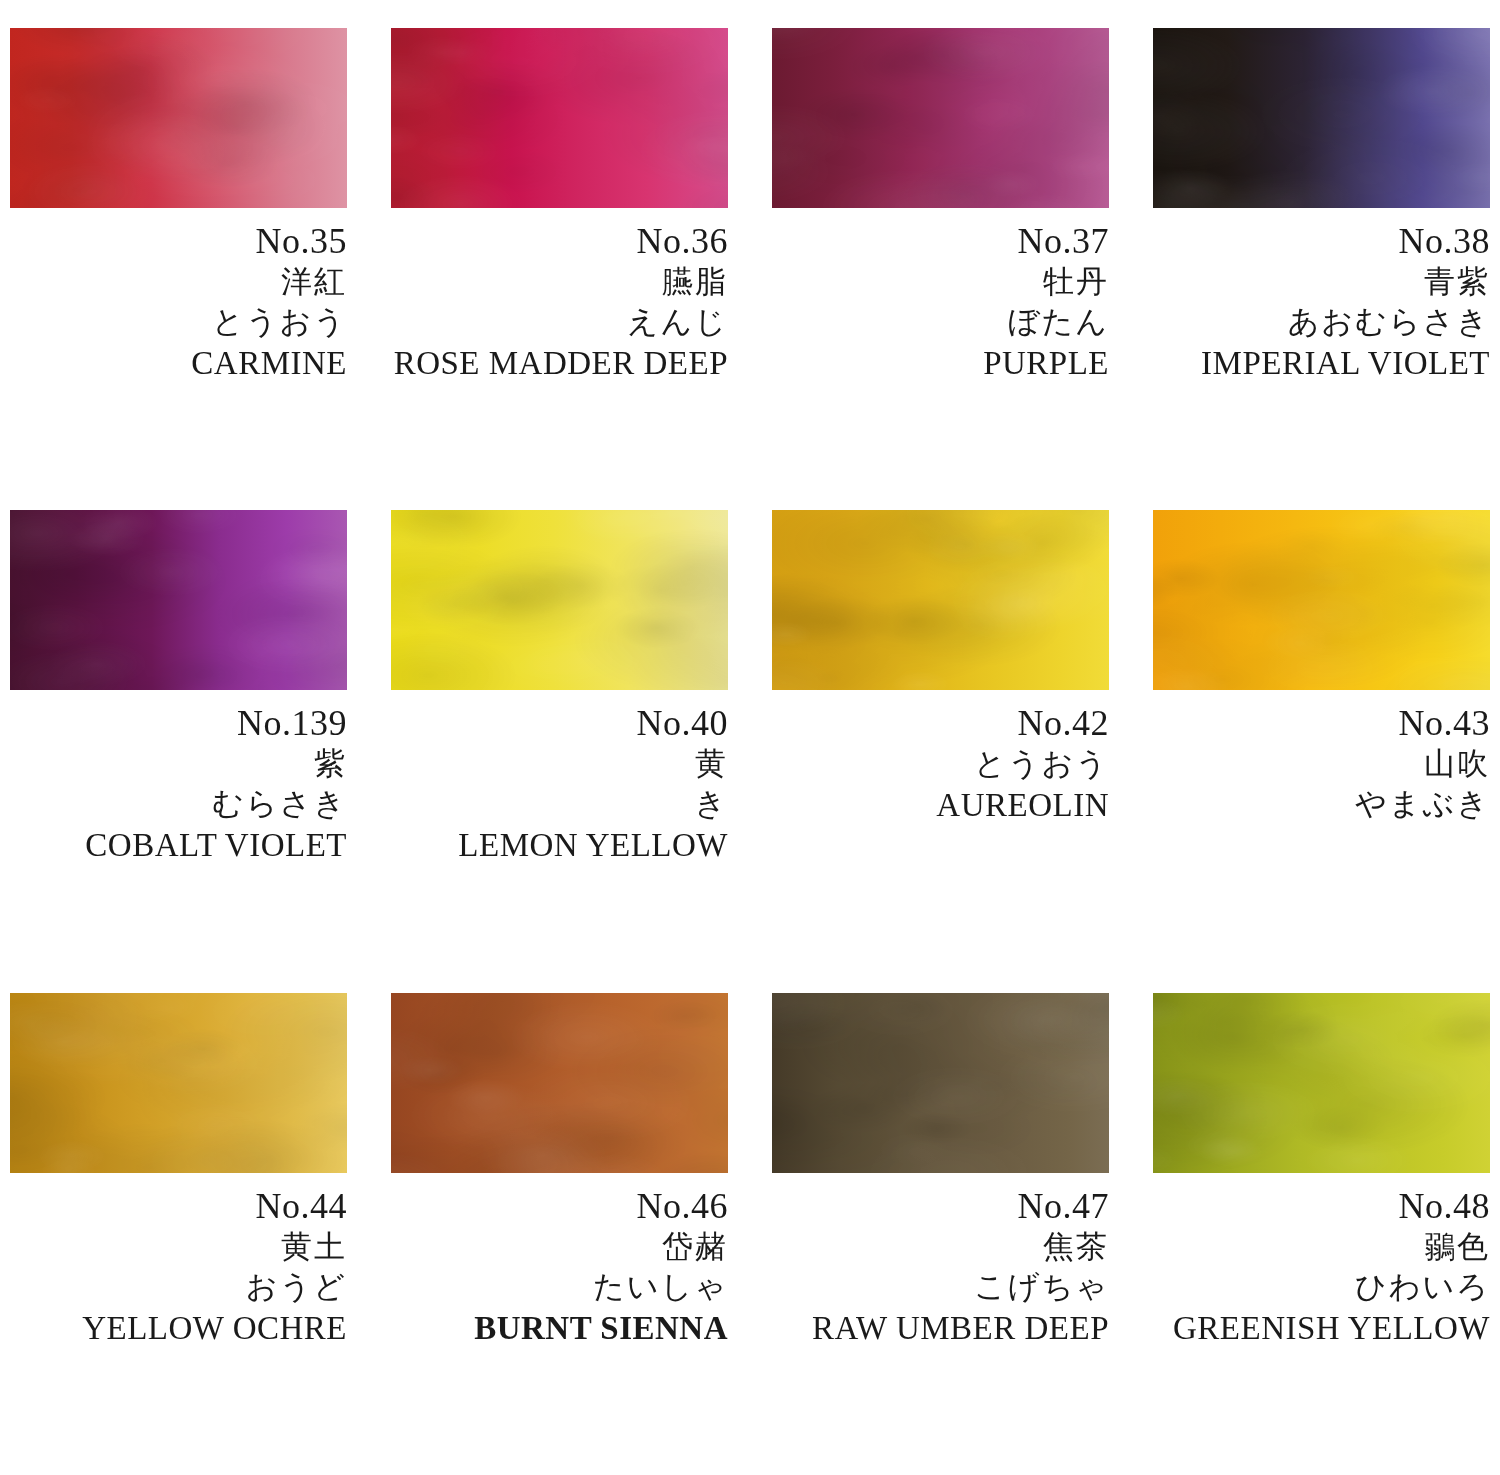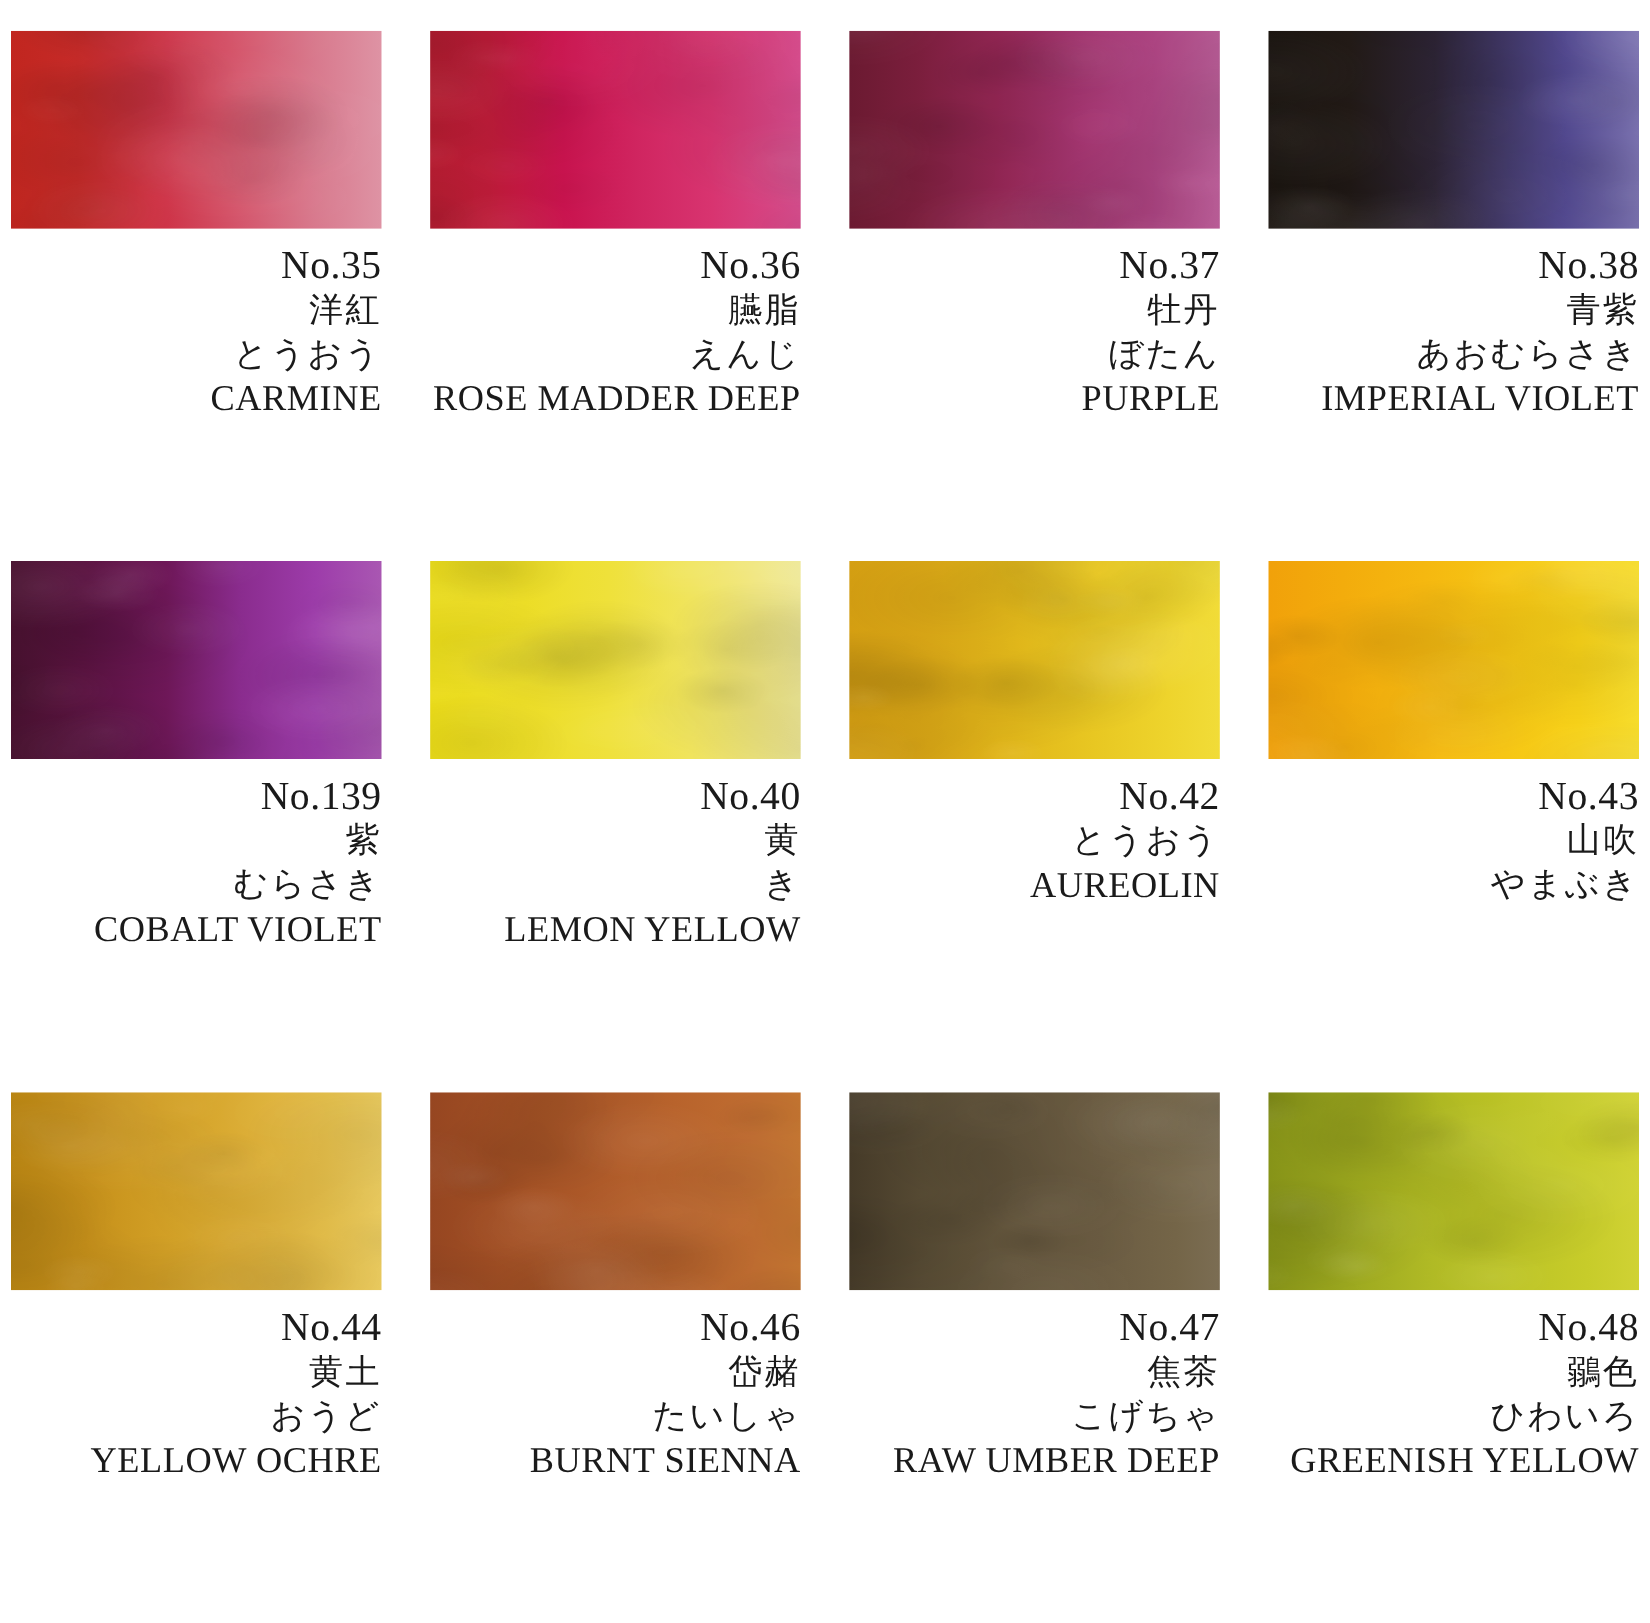--- a/index.html
+++ b/index.html
@@ -226,21 +226,21 @@
     <div class="cell">
       <div class="swatch">
         <div class="base" style="background: linear-gradient(90deg, rgb(150, 70, 33) 0%, rgb(163, 80, 36) 22%, rgb(174, 90, 41) 46%, rgb(184, 99, 44) 66%, rgb(191, 108, 48) 86%, rgb(195, 116, 48) 100%);"></div>
         <div class="grain" style="background-image: radial-gradient(33.9% 30.5% at 28.5% 16.7%, rgba(0, 0, 0, 0.165) 0%, rgba(0, 0, 0, 0) 70%), radial-gradient(28.1% 25.3% at 31.2% 33.2%, rgba(0, 0, 0, 0.173) 0%, rgba(0, 0, 0, 0) 70%), radial-gradient(39.9% 35.9% at 81.2% 43.4%, rgba(0, 0, 0, 0.15) 0%, rgba(0, 0, 0, 0) 70%), radial-gradient(14.2% 12.8% at 86.9% 13%, rgba(0, 0, 0, 0.09) 0%, rgba(0, 0, 0, 0) 70%), radial-gradient(31% 27.9% at 17.8% 31.3%, rgba(0, 0, 0, 0.14) 0%, rgba(0, 0, 0, 0) 70%), radial-gradient(44.7% 40.2% at 76.5% 100.2%, rgba(0, 0, 0, 0.06) 0%, rgba(0, 0, 0, 0) 70%), radial-gradient(19.6% 17.6% at 91.5% 11.3%, rgba(0, 0, 0, 0.075) 0%, rgba(0, 0, 0, 0) 70%), radial-gradient(18.4% 16.6% at 14.8% 45.6%, rgba(0, 0, 0, 0.165) 0%, rgba(0, 0, 0, 0) 70%), radial-gradient(30.2% 27.2% at 104.2% 70.6%, rgba(0, 0, 0, 0.137) 0%, rgba(0, 0, 0, 0) 70%), radial-gradient(43% 38.7% at 25.7% 102.2%, rgba(0, 0, 0, 0.192) 0%, rgba(0, 0, 0, 0) 70%), radial-gradient(27.8% 25% at -1.2% 90.3%, rgba(0, 0, 0, 0.094) 0%, rgba(0, 0, 0, 0) 70%), radial-gradient(26.8% 24.1% at 96.8% 104.2%, rgba(0, 0, 0, 0.17) 0%, rgba(0, 0, 0, 0) 70%), radial-gradient(40.7% 36.6% at 35.2% -0.5%, rgba(0, 0, 0, 0.09) 0%, rgba(0, 0, 0, 0) 70%), radial-gradient(33.6% 30.2% at 65.5% 80.3%, rgba(0, 0, 0, 0.204) 0%, rgba(0, 0, 0, 0) 70%), radial-gradient(27.3% 24.6% at 32.6% 2.8%, rgba(0, 0, 0, 0.082) 0%, rgba(0, 0, 0, 0) 70%), radial-gradient(43.9% 39.5% at 49.6% 89.2%, rgba(0, 0, 0, 0.192) 0%, rgba(0, 0, 0, 0) 70%);"></div>
         <div class="grain2" style="background-image: radial-gradient(22.4% 19% at -0.2% 103.2%, rgba(255, 255, 255, 0.11) 0%, rgba(255, 255, 255, 0) 72%), radial-gradient(34.2% 29.1% at 91.7% 34.1%, rgba(255, 255, 255, 0.05) 0%, rgba(255, 255, 255, 0) 72%), radial-gradient(31.2% 26.5% at 58% 24.5%, rgba(255, 255, 255, 0.184) 0%, rgba(255, 255, 255, 0) 72%), radial-gradient(29.4% 25% at -4.2% 36.9%, rgba(255, 255, 255, 0.137) 0%, rgba(255, 255, 255, 0) 72%), radial-gradient(21.6% 18.4% at 65.5% 102.8%, rgba(255, 255, 255, 0.15) 0%, rgba(255, 255, 255, 0) 72%), radial-gradient(30.5% 25.9% at 27.9% 67.8%, rgba(255, 255, 255, 0.14) 0%, rgba(255, 255, 255, 0) 72%), radial-gradient(16.2% 13.8% at 27.9% 57.8%, rgba(255, 255, 255, 0.196) 0%, rgba(255, 255, 255, 0) 72%), radial-gradient(34.6% 29.4% at 64.1% 61.1%, rgba(255, 255, 255, 0.125) 0%, rgba(255, 255, 255, 0) 72%), radial-gradient(34.8% 29.6% at 37.5% 73.4%, rgba(255, 255, 255, 0.067) 0%, rgba(255, 255, 255, 0) 72%), radial-gradient(26.3% 22.4% at 44.9% 90%, rgba(255, 255, 255, 0.196) 0%, rgba(255, 255, 255, 0) 72%), radial-gradient(25.6% 21.8% at 46.5% 99%, rgba(255, 255, 255, 0.184) 0%, rgba(255, 255, 255, 0) 72%), radial-gradient(13.2% 11.2% at 11.6% 42.8%, rgba(255, 255, 255, 0.173) 0%, rgba(255, 255, 255, 0) 72%);"></div>
       </div>
       <div class="labels">
         <div class="l-no">No.46</div>
         <div class="l-kanji">岱赭</div>
         <div class="l-kana">たいしゃ</div>
-        <div class="l-en" style="font-size: 33px;">BURNT SIENNA</div>
+        <div class="l-en" style="font-size: 33px; font-weight: bold;">BURNT SIENNA</div>
       </div>
     </div>
 
     <div class="cell">
       <div class="swatch">
         <div class="base" style="background: linear-gradient(90deg, rgb(69, 58, 40) 0%, rgb(86, 74, 51) 20%, rgb(99, 85, 60) 45%, rgb(107, 92, 66) 68%, rgb(116, 101, 72) 88%, rgb(123, 109, 83) 100%);"></div>
         <div class="grain" style="background-image: radial-gradient(26.8% 24.1% at 60.6% 75%, rgba(0, 0, 0, 0.075) 0%, rgba(0, 0, 0, 0) 70%), radial-gradient(30.7% 27.6% at 65.1% 51.8%, rgba(0, 0, 0, 0.118) 0%, rgba(0, 0, 0, 0) 70%), radial-gradient(45.3% 40.8% at 37.5% 29.6%, rgba(0, 0, 0, 0.204) 0%, rgba(0, 0, 0, 0) 70%), radial-gradient(40.2% 36.2% at 18.2% 81.2%, rgba(0, 0, 0, 0.07) 0%, rgba(0, 0, 0, 0) 70%), radial-gradient(14.8% 13.3% at 48.8% 75.3%, rgba(0, 0, 0, 0.208) 0%, rgba(0, 0, 0, 0) 70%), radial-gradient(19.9% 17.9% at 84.6% 50.3%, rgba(0, 0, 0, 0.07) 0%, rgba(0, 0, 0, 0) 70%), radial-gradient(43.7% 39.3% at -3.5% 75%, rgba(0, 0, 0, 0.157) 0%, rgba(0, 0, 0, 0) 70%), radial-gradient(25.2% 22.7% at -4.6% 69.9%, rgba(0, 0, 0, 0.184) 0%, rgba(0, 0, 0, 0) 70%), radial-gradient(21.8% 19.6% at 100.2% 6.2%, rgba(0, 0, 0, 0.145) 0%, rgba(0, 0, 0, 0) 70%), radial-gradient(20.5% 18.4% at 9.3% 17.4%, rgba(0, 0, 0, 0.184) 0%, rgba(0, 0, 0, 0) 70%), radial-gradient(18.1% 16.3% at 40.2% 56.6%, rgba(0, 0, 0, 0.17) 0%, rgba(0, 0, 0, 0) 70%), radial-gradient(29.4% 26.5% at 41.6% 45.4%, rgba(0, 0, 0, 0.133) 0%, rgba(0, 0, 0, 0) 70%), radial-gradient(32.2% 29% at 46.2% 4.3%, rgba(0, 0, 0, 0.07) 0%, rgba(0, 0, 0, 0) 70%), radial-gradient(37.5% 33.8% at 92.7% 17.5%, rgba(0, 0, 0, 0.165) 0%, rgba(0, 0, 0, 0) 70%), radial-gradient(14.1% 12.7% at 42.7% 8%, rgba(0, 0, 0, 0.153) 0%, rgba(0, 0, 0, 0) 70%), radial-gradient(22.1% 19.9% at 27.2% 63.7%, rgba(0, 0, 0, 0.208) 0%, rgba(0, 0, 0, 0) 70%);"></div>
         <div class="grain2" style="background-image: radial-gradient(26.2% 22.3% at 54.5% 57.3%, rgba(255, 255, 255, 0.106) 0%, rgba(255, 255, 255, 0) 72%), radial-gradient(29.1% 24.7% at 101.8% 26.6%, rgba(255, 255, 255, 0.08) 0%, rgba(255, 255, 255, 0) 72%), radial-gradient(32.9% 28% at 52.4% 100.1%, rgba(255, 255, 255, 0.1) 0%, rgba(255, 255, 255, 0) 72%), radial-gradient(35.3% 30% at 82.8% 14.9%, rgba(255, 255, 255, 0.176) 0%, rgba(255, 255, 255, 0) 72%), radial-gradient(29.5% 25.1% at 6.2% 13.7%, rgba(255, 255, 255, 0.067) 0%, rgba(255, 255, 255, 0) 72%), radial-gradient(21.9% 18.6% at 97.5% -4.4%, rgba(255, 255, 255, 0.16) 0%, rgba(255, 255, 255, 0) 72%), radial-gradient(14.2% 12.1% at 42.2% 86.8%, rgba(255, 255, 255, 0.055) 0%, rgba(255, 255, 255, 0) 72%), radial-gradient(22.9% 19.5% at 37.8% 9.9%, rgba(255, 255, 255, 0.06) 0%, rgba(255, 255, 255, 0) 72%), radial-gradient(31.4% 26.7% at 89.7% 46.8%, rgba(255, 255, 255, 0.153) 0%, rgba(255, 255, 255, 0) 72%), radial-gradient(36.9% 31.4% at -1.6% 0.9%, rgba(255, 255, 255, 0.165) 0%, rgba(255, 255, 255, 0) 72%), radial-gradient(32.7% 27.8% at 91.6% 13.5%, rgba(255, 255, 255, 0.05) 0%, rgba(255, 255, 255, 0) 72%), radial-gradient(22.3% 19% at 80.4% 15.8%, rgba(255, 255, 255, 0.09) 0%, rgba(255, 255, 255, 0) 72%);"></div>
       </div>
       <div class="labels">

